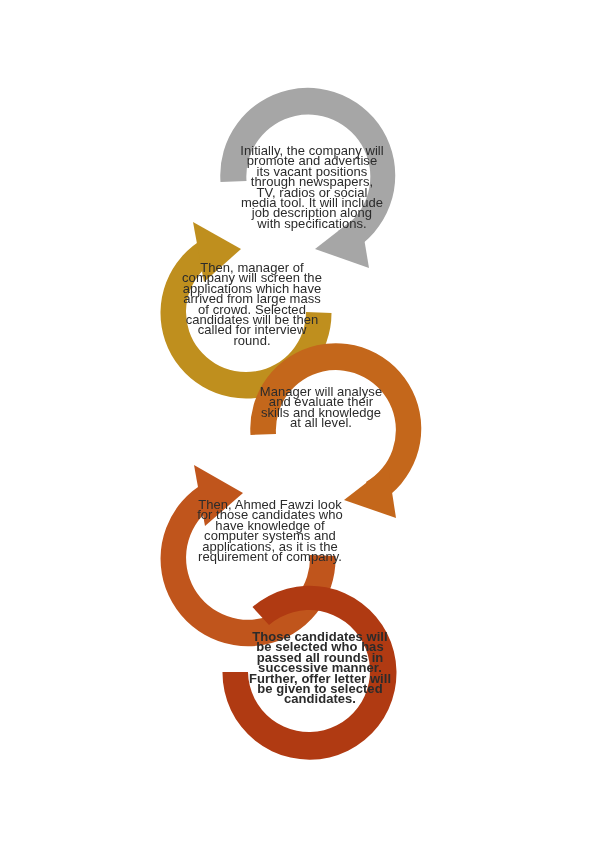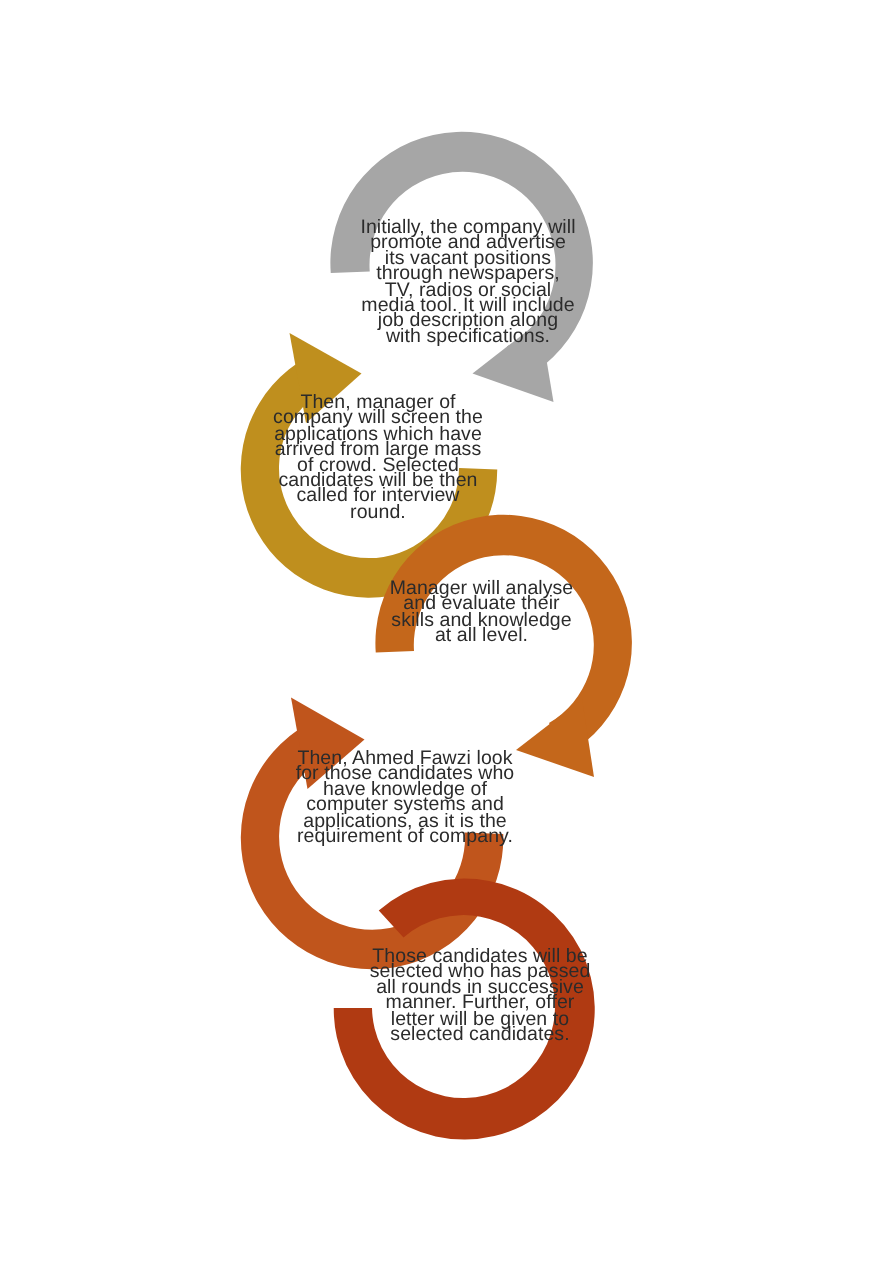--- a/index.html
+++ b/index.html
@@ -39,21 +39,21 @@
     line-height: 10.4px;
     letter-spacing: 0.05px;
     white-space: pre-line;
     font-family: "Liberation Sans", sans-serif;
   }
   
   .txt-1 { left: 240px; top: 146px; width: 144px; }
   .txt-2 { left: 180px; top: 263px; width: 144px; }
   .txt-3 { left: 256px; top: 387px; width: 130px; }
   .txt-4 { left: 186px; top: 500px; width: 146px; margin-left: 11px; }
-  .txt-5 { left: 246px; top: 632px; width: 148px; }
+  .txt-5 { left: 246px; top: 632px; width: 148px; font-weight: bold; }
 </style>
 </head>
 <body style="background: rgb(255, 255, 255);">
 
 <div id="diagram-canvas">
 
   <svg class="stage-svg" viewBox="0 0 596 842" aria-hidden="true">
 
     <path fill="#A6A6A6" d="M 220.5 182
              A 87.5 87.5 0 1 1 350 252

